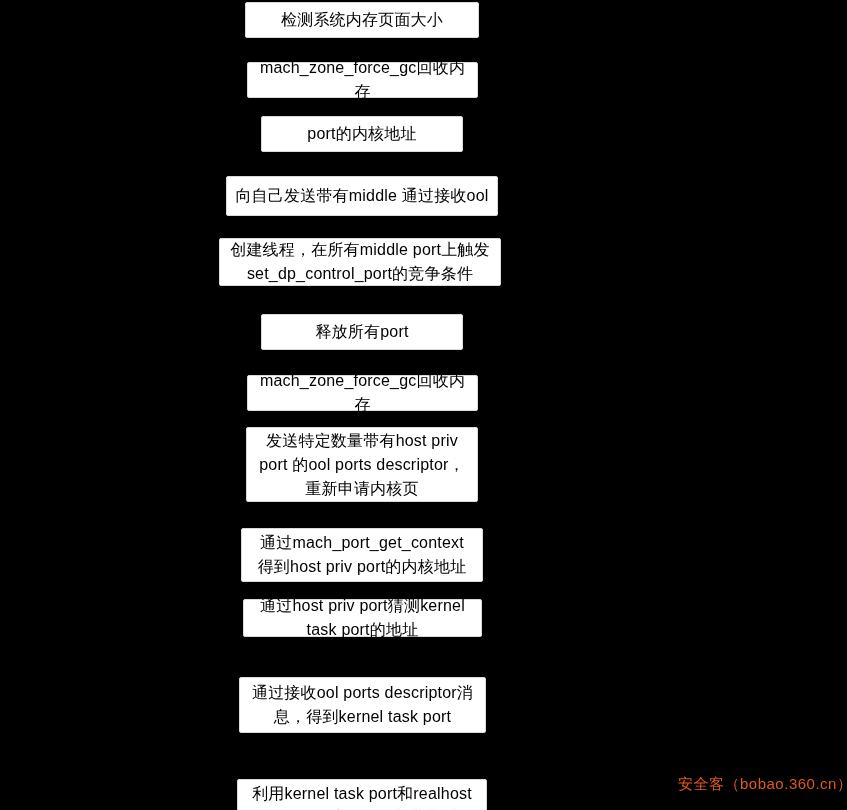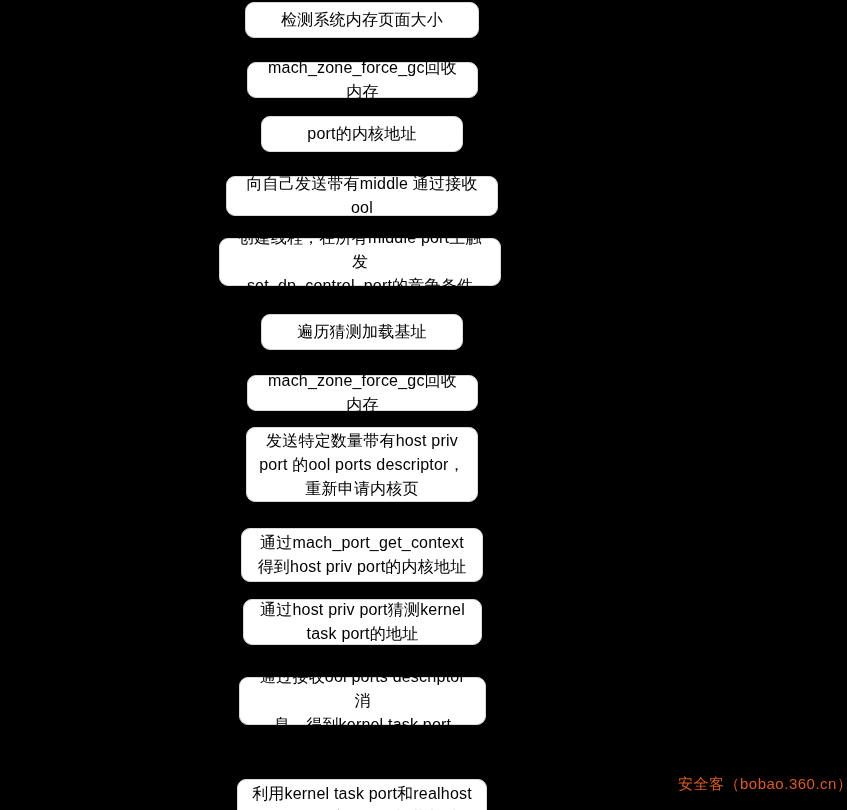--- a/index.html
+++ b/index.html
@@ -19,26 +19,26 @@
     left: 0;
     top: 0;
     width: 847px;
     height: 810px;
   }
   .node {
     position: absolute;
     box-sizing: border-box;
     background: #ffffff;
     color: #000000;
-    border-radius: 9px;
+    border-radius: 2px;
     border: 1px solid #d9d9d9;
     text-align: center;
     font-size: 16px;
     line-height: 24px;
-    padding: 6px 12px;
+    padding: 6px 4px;
     display: flex;
     align-items: center;
     justify-content: center;
     white-space: pre-line;
     letter-spacing: 0.2px;
   }
   .watermark {
     position: absolute;
     color: #e05a1a;
     font-size: 15px;
@@ -49,27 +49,27 @@
 </head>
 <body>
 
 <div id="flow">
     <div class="node" style="left: 245px; top: 2px; width: 234px; height: 36px;">检测系统内存页面大小</div>
     <div class="node" style="left: 247px; top: 62px; width: 231px; height: 36px;">mach_zone_force_gc回收内存</div>
     <div class="node" style="left: 261px; top: 116px; width: 202px; height: 36px;">port的内核地址</div>
     <div class="node" style="left: 226px; top: 176px; width: 272px; height: 40px;">向自己发送带有middle 通过接收ool</div>
     <div class="node" style="left: 219px; top: 238px; width: 282px; height: 48px;">创建线程，在所有middle port上触发
 set_dp_control_port的竞争条件</div>
-    <div class="node" style="left: 261px; top: 314px; width: 202px; height: 36px;">遍历猜测加载基址</div>
+    <div class="node" style="left: 261px; top: 314px; width: 202px; height: 36px;">释放所有port</div>
     <div class="node" style="left: 247px; top: 375px; width: 231px; height: 36px;">mach_zone_force_gc回收内存</div>
     <div class="node" style="left: 241px; top: 528px; width: 242px; height: 54px;">通过mach_port_get_context
 得到host priv port的内核地址</div>
     <div class="node" style="left: 246px; top: 427px; width: 232px; height: 75px;">发送特定数量带有host priv
 port 的ool ports descriptor，
 重新申请内核页</div>
-    <div class="node" style="left: 243px; top: 599px; width: 239px; height: 46px;">通过host priv port猜测kernel
+    <div class="node" style="left: 243px; top: 599px; width: 239px; height: 38px;">通过host priv port猜测kernel
 task port的地址</div>
-    <div class="node" style="left: 239px; top: 677px; width: 247px; height: 48px;">通过接收ool ports descriptor消
+    <div class="node" style="left: 239px; top: 677px; width: 247px; height: 56px;">通过接收ool ports descriptor消
 息，得到kernel task port</div>
     <div class="node" style="left: 237px; top: 779px; width: 250px; height: 54px;">利用kernel task port和realhost
 的偏移，遍历猜测加载基址</div>
   </div>
 <div class="watermark" style="left: 678px; top: 775px; color: rgb(224, 90, 26);">安全客（bobao.360.cn）</div>
 
 </body></html>

